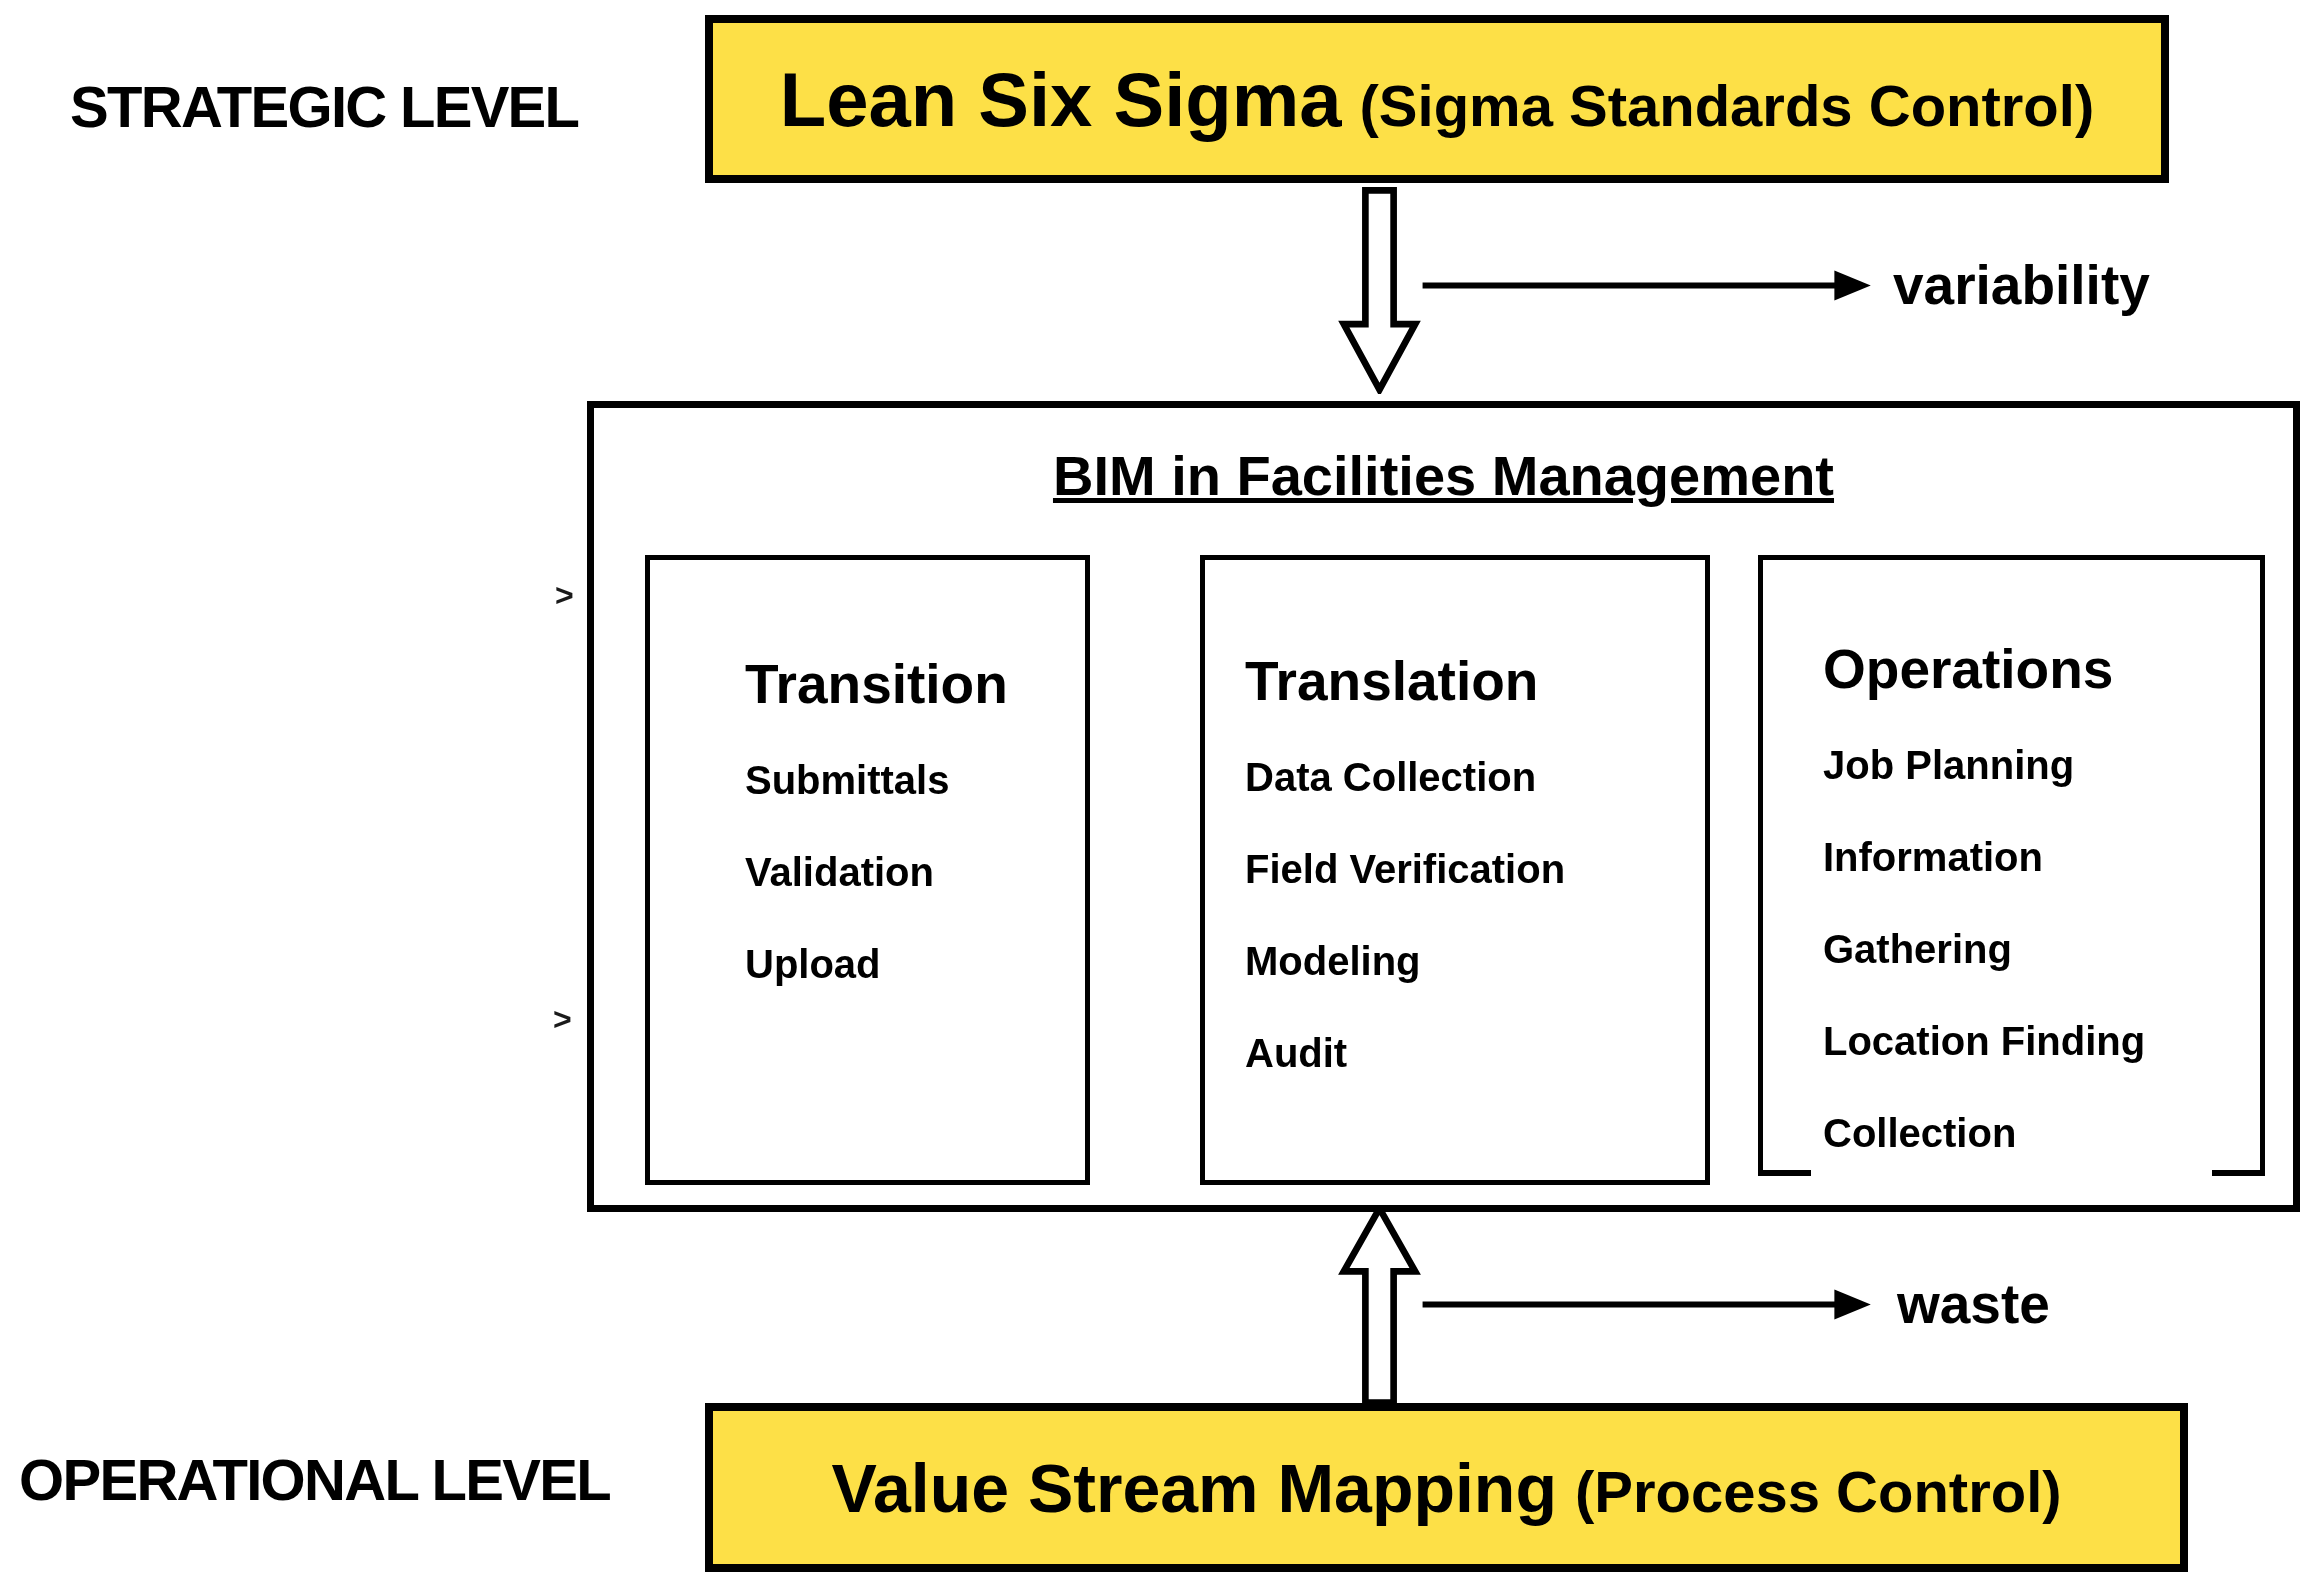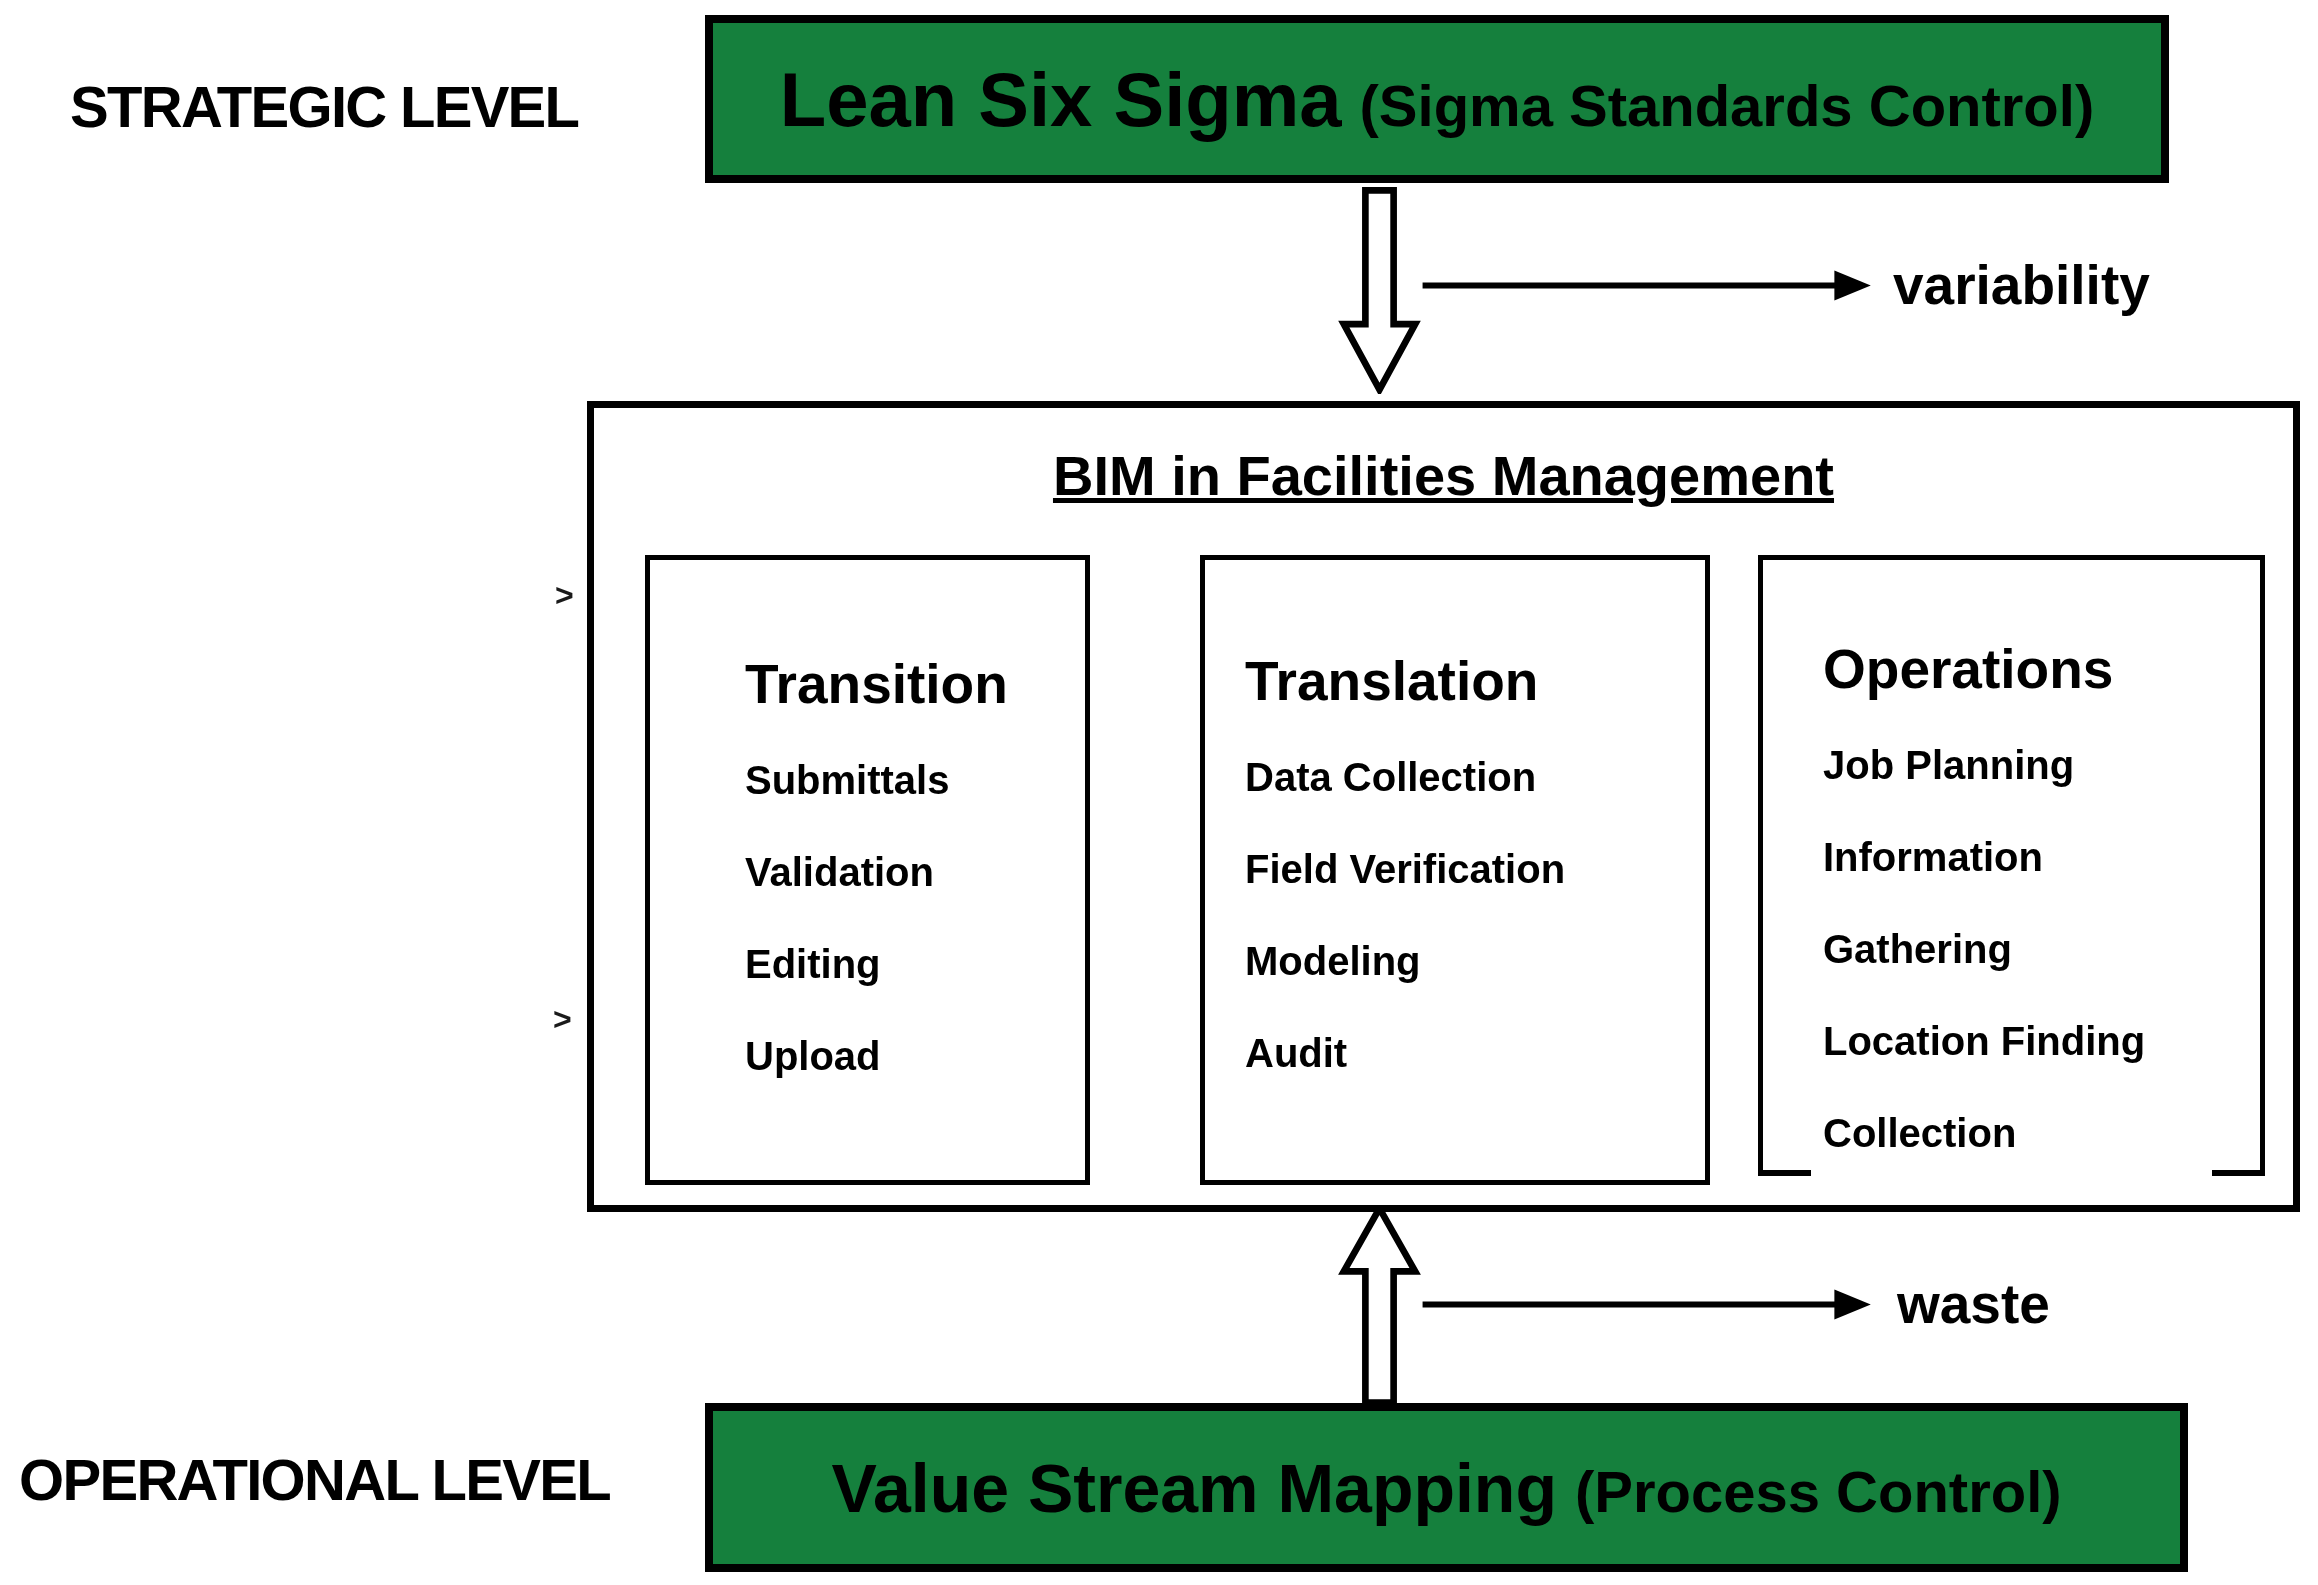--- a/index.html
+++ b/index.html
@@ -23,21 +23,21 @@
   .side-label {
     font-weight: bold;
     font-size: 58px;
     letter-spacing: -1.7px;
     color: #000;
     white-space: nowrap;
   }
 
   .big-box {
     border: 8.3px solid #000;
-    background: #15803d;
+    background: #fde047;
     display: flex;
     align-items: center;
     justify-content: center;
     box-sizing: border-box;
   }
   .big-box .titleline {
     display: flex;
     align-items: baseline;
     gap: 18px;
     white-space: nowrap;
@@ -142,21 +142,20 @@
   <div class="abs chevron" style="left:553px; top:1003px;">&gt;</div>
 
   <div class="abs bim-box" style="left:587px; top:401px; width:1713px; height:811px;">
 
     <div class="bim-title">BIM in Facilities Management</div>
 
     <div class="inner-box" style="left:51px; top:147px; width:445px; height:630px; padding:91px 0 0 95px;">
       <div class="col-heading">Transition</div>
       <div class="col-item">Submittals</div>
       <div class="col-item">Validation</div>
-      <div class="col-item">Editing</div>
       <div class="col-item">Upload</div>
     </div>
 
     <div class="inner-box" style="left:606px; top:147px; width:510px; height:630px; padding:88px 0 0 40px;">
       <div class="col-heading">Translation</div>
       <div class="col-item">Data Collection</div>
       <div class="col-item">Field Verification</div>
       <div class="col-item">Modeling</div>
       <div class="col-item">Audit</div>
     </div>

